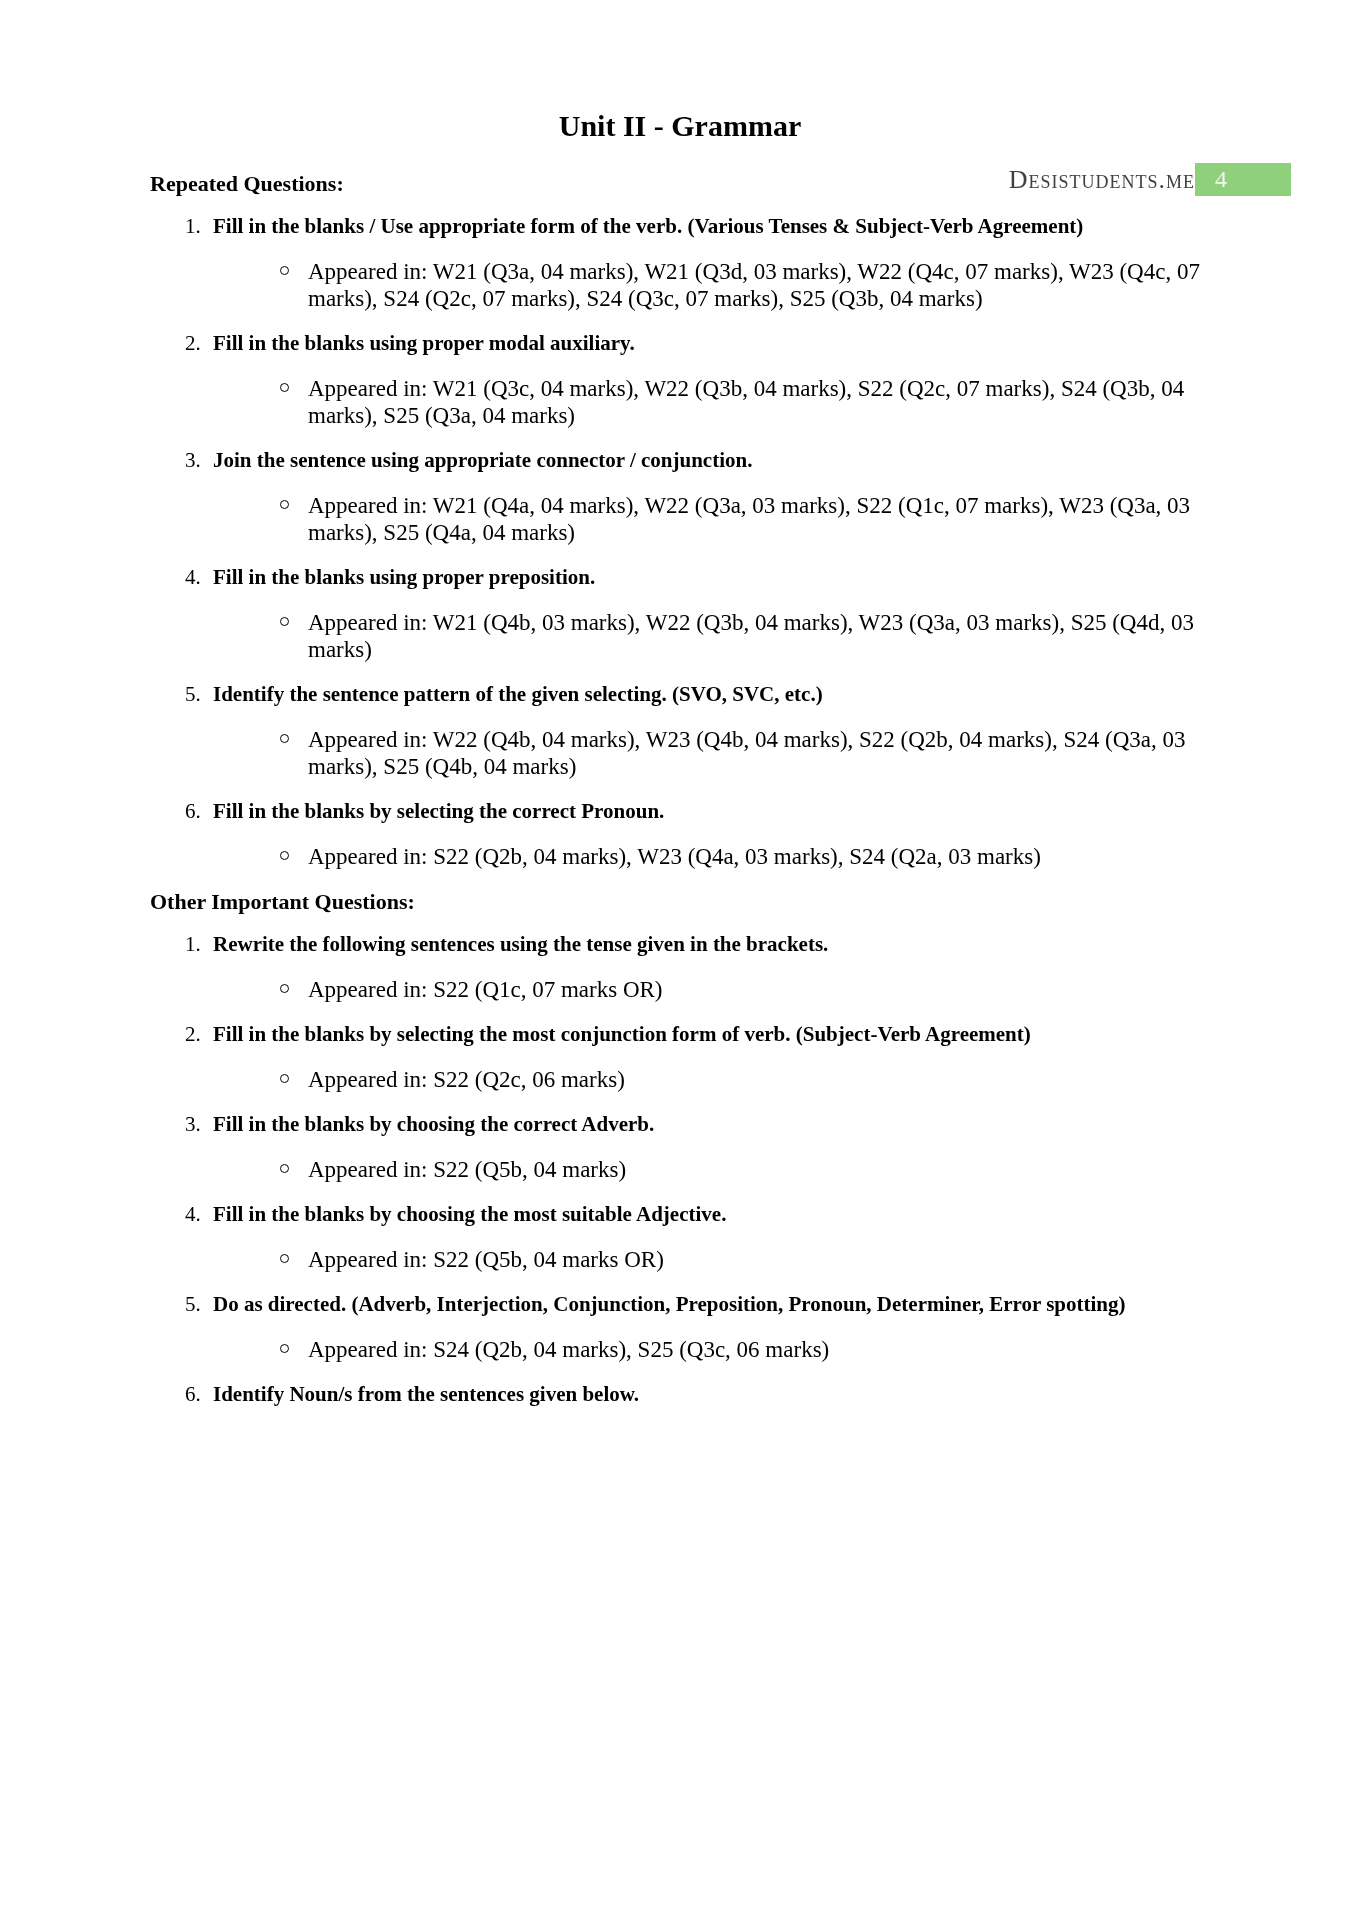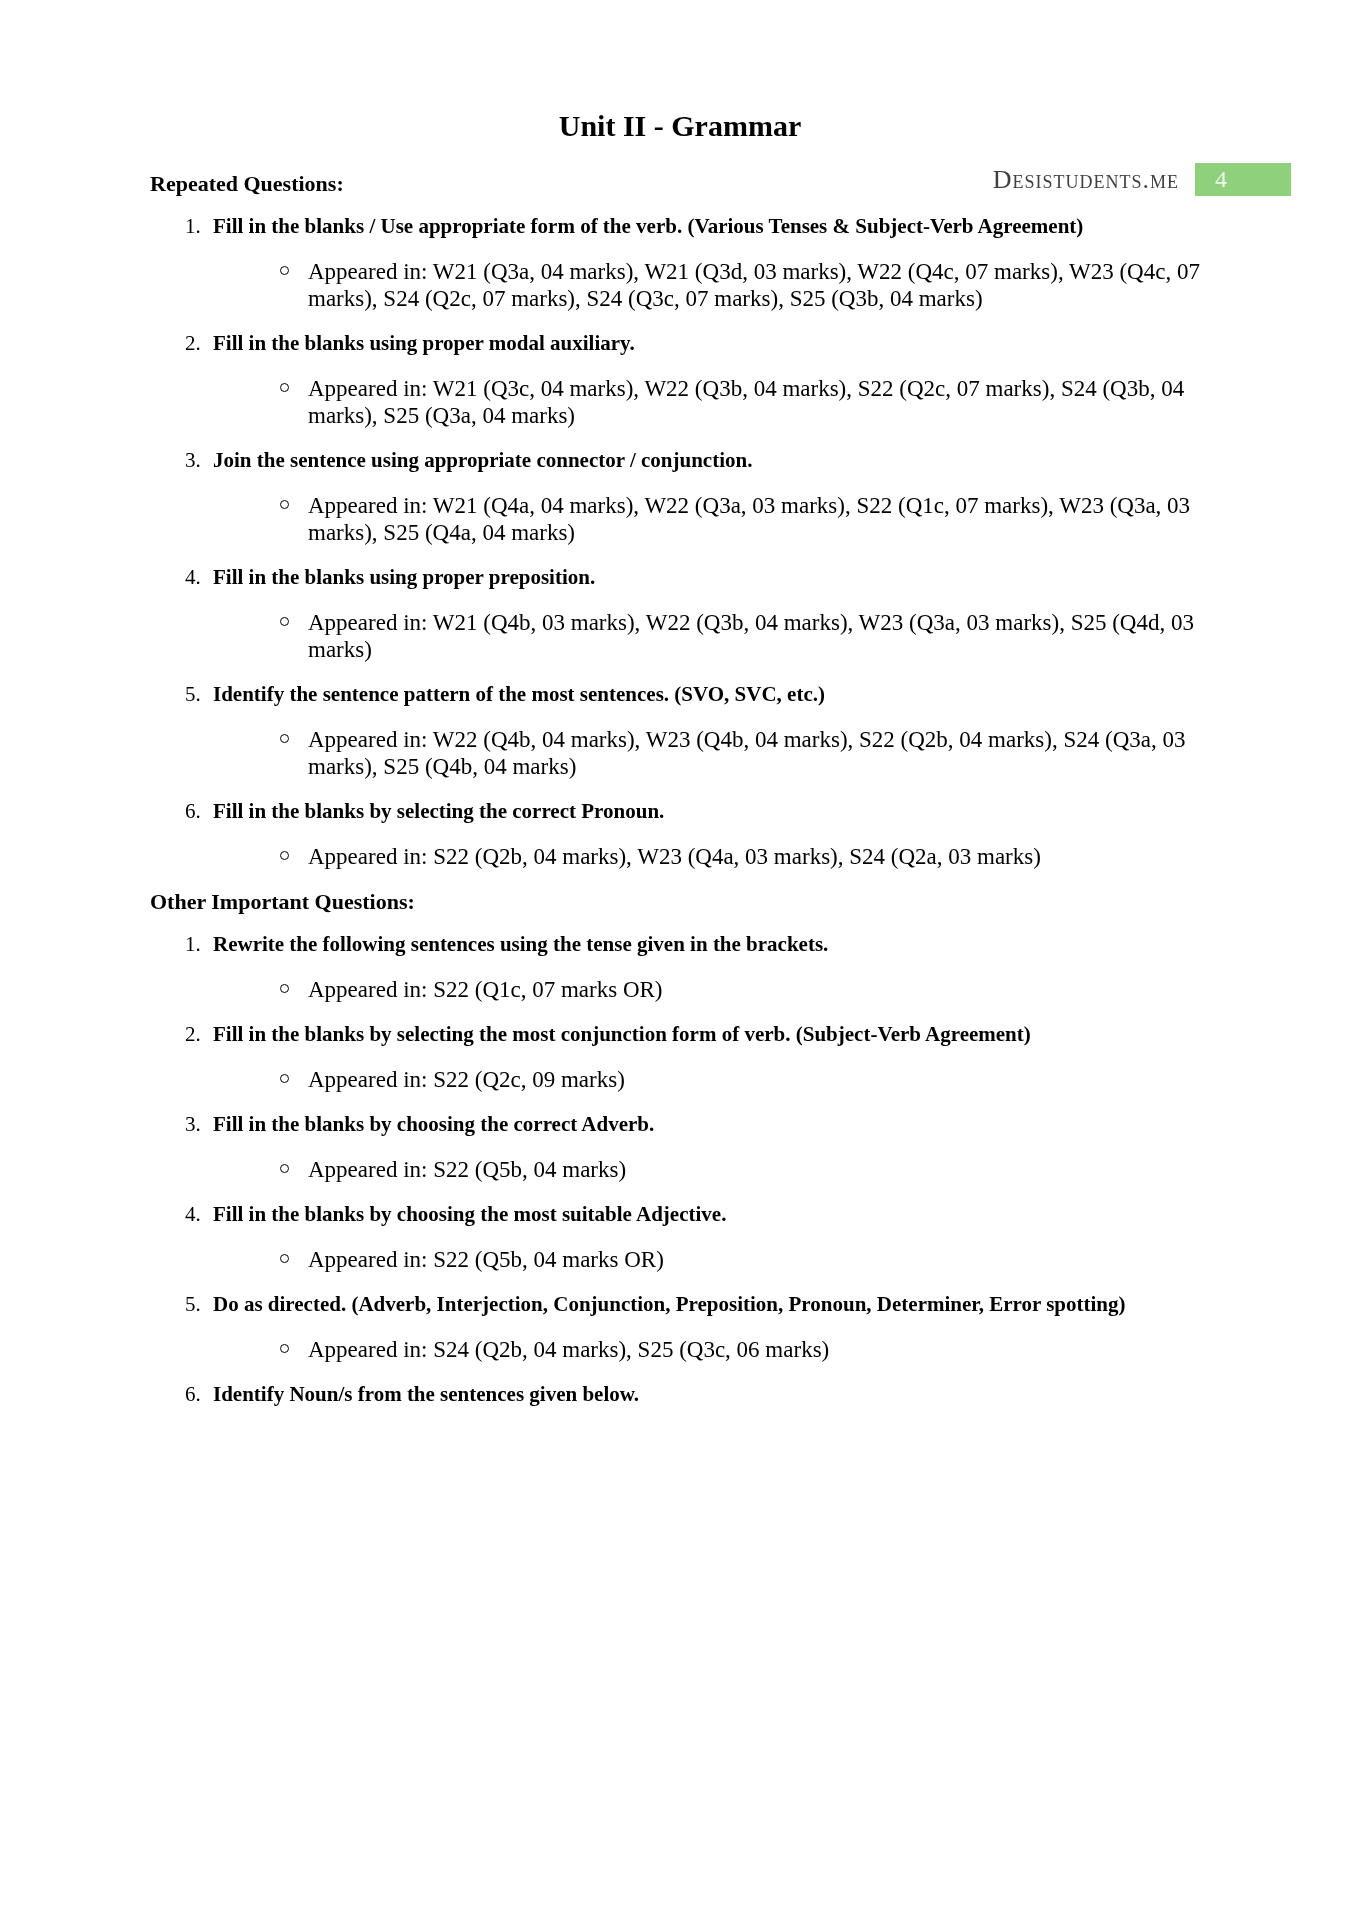--- a/index.html
+++ b/index.html
@@ -20,21 +20,20 @@
     width: 1358px;
     height: 1920px;
   }
   
   .hdr {
     position: absolute;
     top: 54px;
     right: 67px;
     display: flex;
     align-items: center;
-    gap: 16px;
   }
   .site {
     font-variant: small-caps;
     font-size: 26px;
     letter-spacing: 1px;
     color: #404040;
     line-height: 33px;
   }
   .badge {
     display: inline-block;
@@ -159,21 +158,21 @@
       <div class="sub">
         <span class="circ"></span>
         <span class="app">Appeared in: W21 (Q4b, 03 marks), W22 (Q3b, 04 marks), W23 (Q3a, 03 marks), S25 (Q4d, 03 marks)</span>
       </div>
     </div>
   </div>
 
   <div class="item">
     <span class="num">5.</span>
     <div class="ibody">
-      <div class="q">Identify the sentence pattern of the most sentences. (SVO, SVC, etc.)</div>
+      <div class="q">Identify the sentence pattern of the given selecting. (SVO, SVC, etc.)</div>
       <div class="sub">
         <span class="circ"></span>
         <span class="app">Appeared in: W22 (Q4b, 04 marks), W23 (Q4b, 04 marks), S22 (Q2b, 04 marks), S24 (Q3a, 03 marks), S25 (Q4b, 04 marks)</span>
       </div>
     </div>
   </div>
 
   <div class="item">
     <span class="num">6.</span>
     <div class="ibody">
@@ -200,21 +199,21 @@
       </div>
     </div>
   </div>
 
   <div class="item">
     <span class="num">2.</span>
     <div class="ibody">
       <div class="q">Fill in the blanks by selecting the most conjunction form of verb. (Subject-Verb Agreement)</div>
       <div class="sub">
         <span class="circ"></span>
-        <span class="app">Appeared in: S22 (Q2c, 09 marks)</span>
+        <span class="app">Appeared in: S22 (Q2c, 06 marks)</span>
       </div>
     </div>
   </div>
 
   <div class="item">
     <span class="num">3.</span>
     <div class="ibody">
       <div class="q">Fill in the blanks by choosing the correct Adverb.</div>
       <div class="sub">
         <span class="circ"></span>

